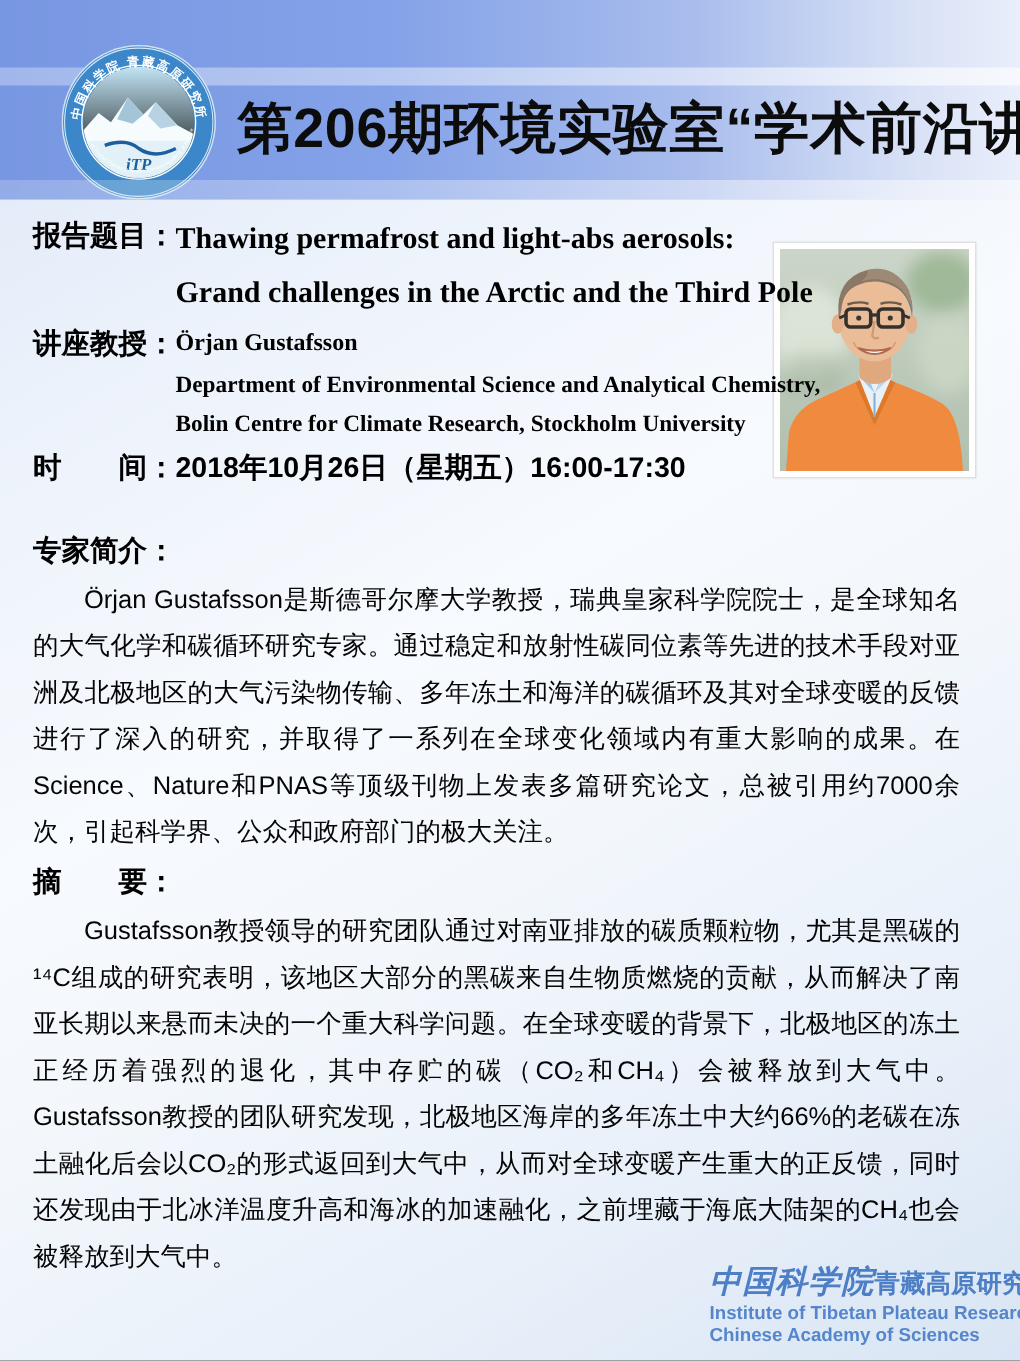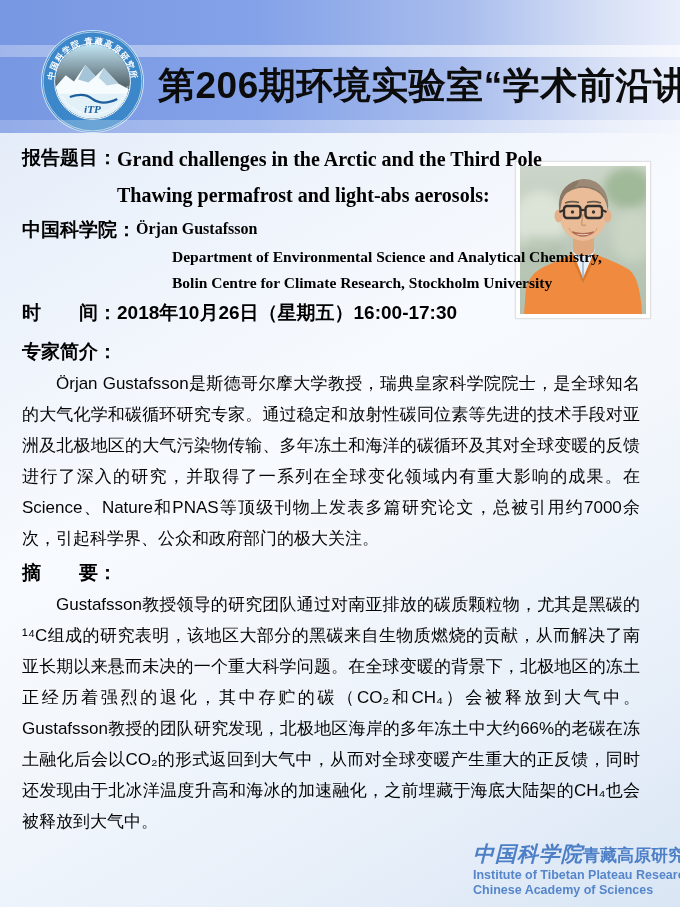--- a/index.html
+++ b/index.html
@@ -36,24 +36,24 @@
   .photo-frame svg { display:block; width:100%; height:100%; }
   
   .content { position:absolute; left:22px; top:141px; width:618px; }
   .info-row { display:flex; align-items:flex-start; }
   .label {
     flex:0 0 86px; font-size:19px; font-weight:bold; line-height:33px; white-space:nowrap;
   }
   .value { font-size:19px; font-weight:bold; line-height:33px; }
   .en-title { font-family:"Liberation Serif", serif; font-size:20px; font-weight:bold; line-height:36px; white-space:nowrap; }
   .speaker-name { font-family:"Liberation Serif", serif; font-size:16px; font-weight:bold; line-height:31px; white-space:nowrap; }
-  .affil { font-family:"Liberation Serif", serif; font-size:15.5px; font-weight:bold; line-height:26px; white-space:nowrap;margin-left:36px; }
+  .affil { font-family:"Liberation Serif", serif; font-size:15.5px; font-weight:bold; line-height:26px; white-space:nowrap; }
   
   .section-heading { font-size:19px; font-weight:bold; line-height:27px; }
-  .bio-heading { margin-top:9px; }
+  .bio-heading { margin-top:25px; }
   .para {
     font-family:Liberation Sans, sans-serif; font-size:17px; line-height:31px;
     text-align:justify; text-indent:2em; color:#050505; margin-top:3px;
   }
   .abstract-heading { margin-top:5px; }
   
   .footer { position:absolute; left:473px; top:844px; line-height:1; }
   .footer-cn { white-space:nowrap; color:#4d7fc7; font-size:17px; font-weight:bold; }
   .footer-cn .calligraphy {
     font-family:"Liberation Serif", serif; font-style:italic; font-size:21px; letter-spacing:1px;
@@ -156,27 +156,27 @@
       <path d="M 49,62 Q 50,65 52,66.5" fill="none" stroke="#d49a72" stroke-width="1"></path>
       <path d="M 77,62 Q 76,65 74,66.5" fill="none" stroke="#d49a72" stroke-width="1"></path>
     </svg>
   </div>
 
   <main class="content">
 
     <div class="info-row">
       <span class="label">报告题目：</span>
       <div class="value">
+        <div class="en-title">Thawing permafrost and light-abs aerosols:</div>
         <div class="en-title">Grand challenges in the Arctic and the Third Pole</div>
-        <div class="en-title">Thawing permafrost and light-abs aerosols:</div>
       </div>
     </div>
 
     <div class="info-row">
-      <span class="label">中国科学院：</span>
+      <span class="label">讲座教授：</span>
       <div class="value">
         <div class="speaker-name">Örjan Gustafsson</div>
         <div class="affil">Department of Environmental Science and Analytical Chemistry,</div>
         <div class="affil">Bolin Centre for Climate Research, Stockholm University</div>
       </div>
     </div>
 
 
 
     <div class="info-row">

